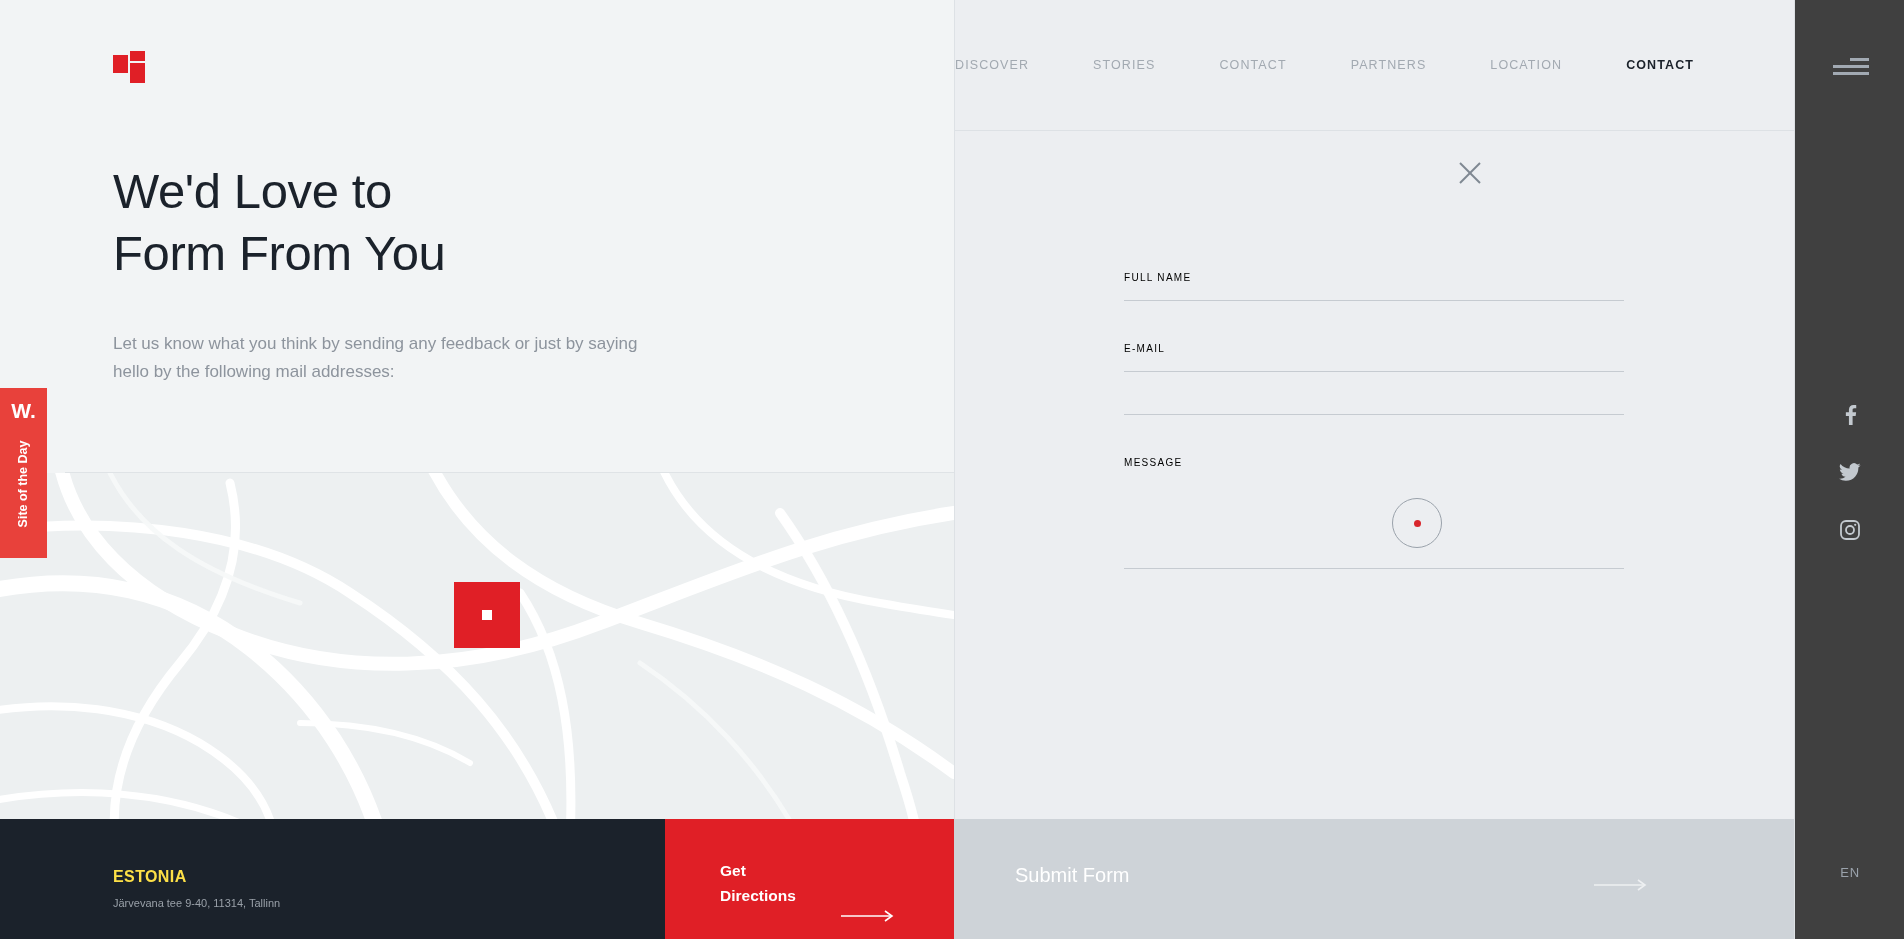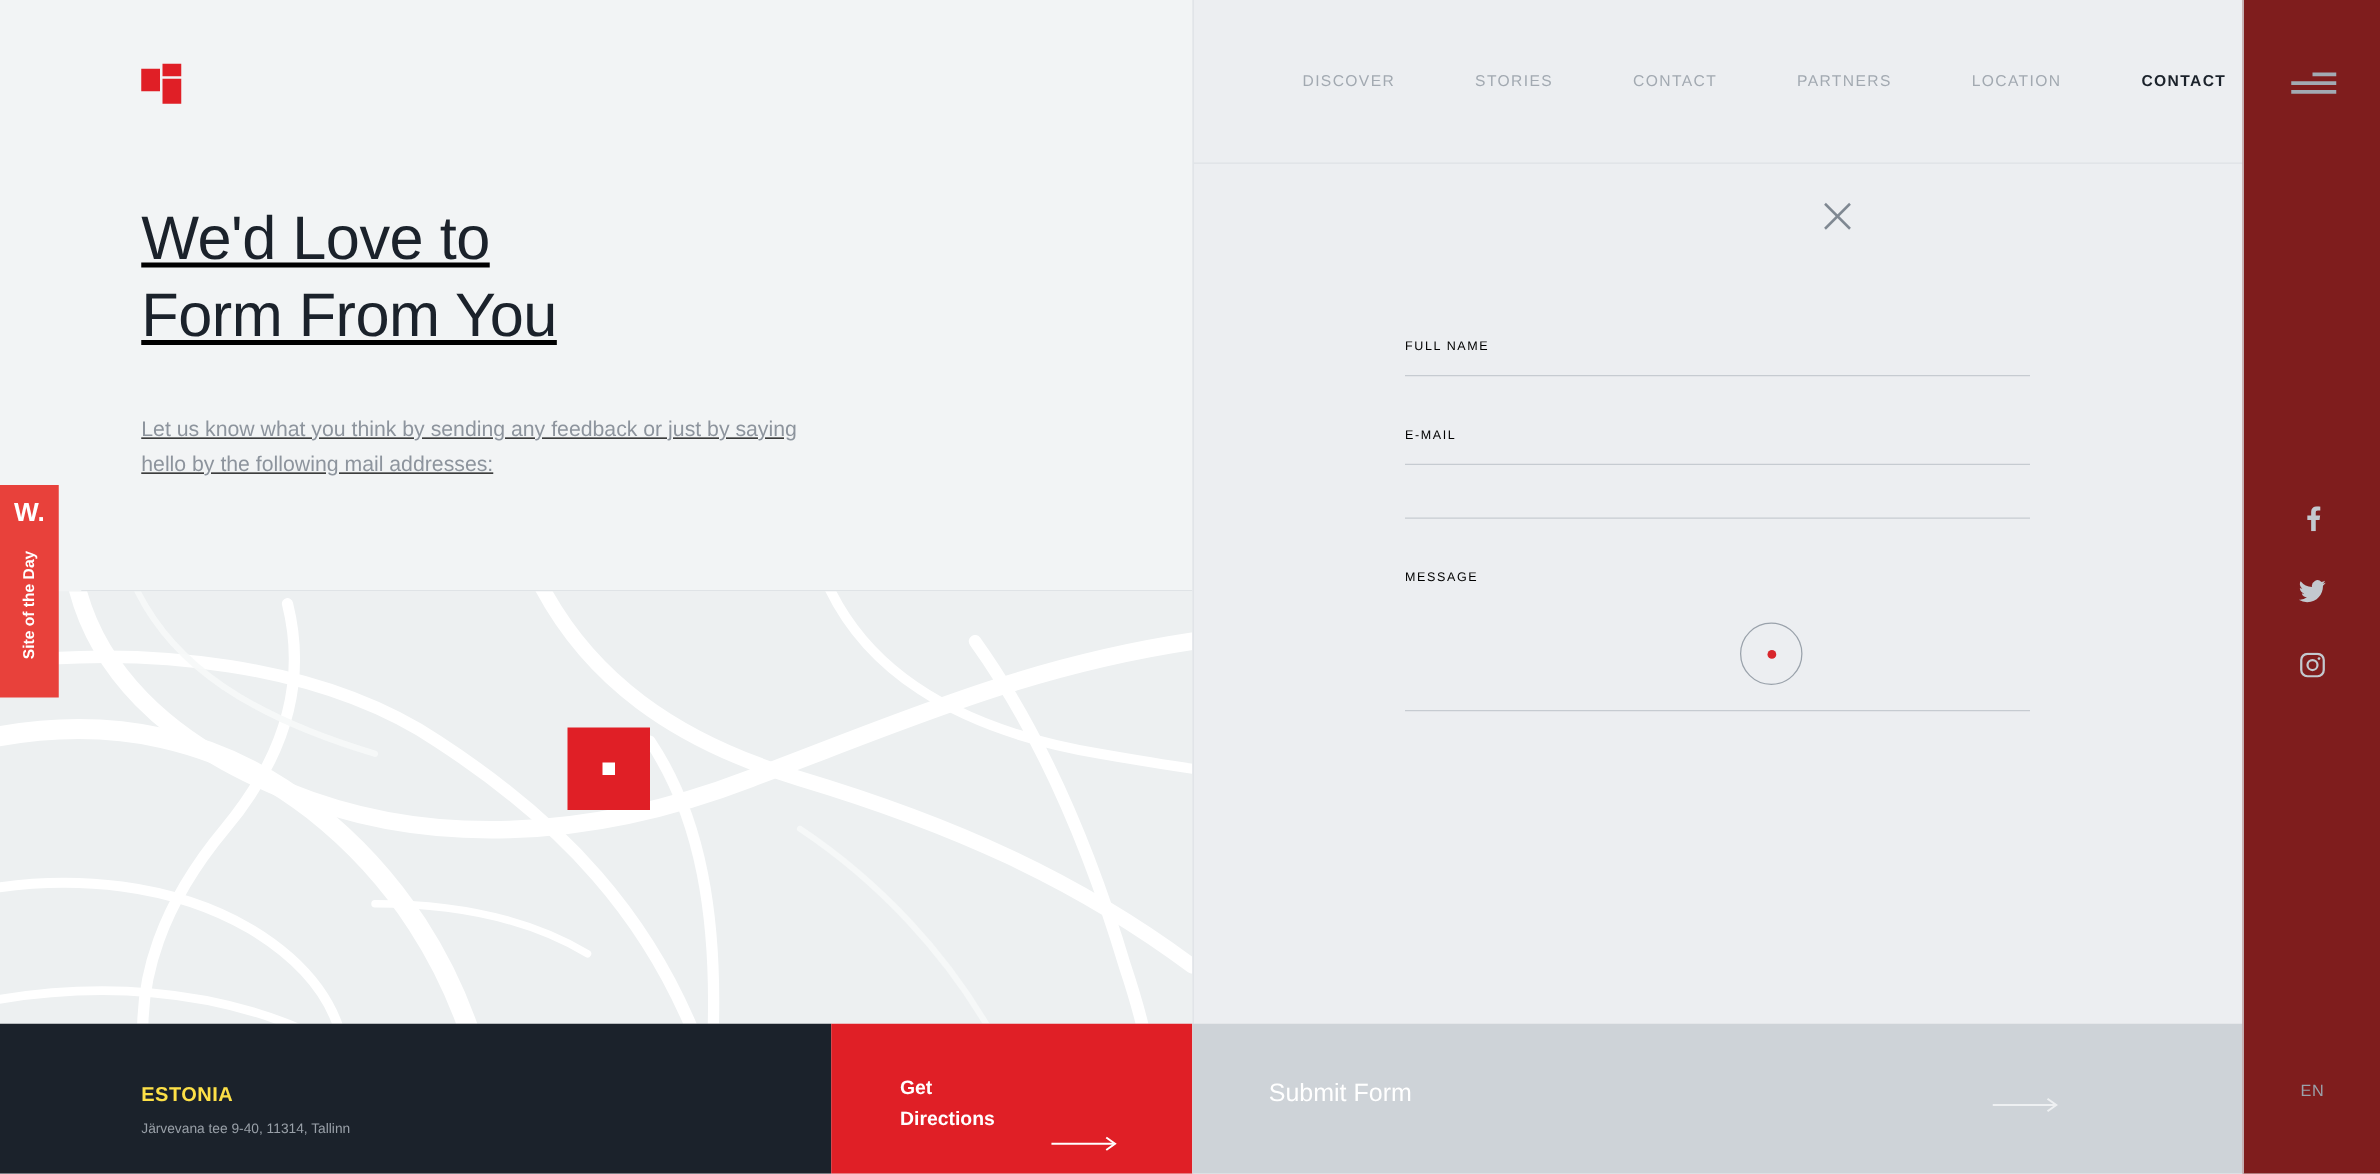--- a/index.html
+++ b/index.html
@@ -23,21 +23,20 @@
     width: 36px; height: 32px;
   }
   .logo .blk { position: absolute; background: #e01f26; }
   .logo .b1 { left: 0;    top: 4px;  width: 15px; height: 18px; }
   .logo .b2 { left: 17px; top: 0;    width: 15px; height: 10px; }
   .logo .b3 { left: 17px; top: 12px; width: 15px; height: 20px; }
 
   .hero {
     position: absolute; left: 113px; top: 160px;
     width: 700px;
-    text-decoration: underline;
   }
   .hero h1 {
     font-size: 49px; line-height: 62px; font-weight: 400;
     color: #1b222b; letter-spacing: -0.4px;
   }
   .hero p {
     margin-top: 46px;
     font-size: 17px; line-height: 28px;
     color: #8d949d; max-width: 540px; font-weight: 400;
   }
@@ -118,21 +117,21 @@
     position: absolute; left: 954px; top: 0;
     width: 840px; height: 939px;
     background: #eceef1;
     border-left: 1px solid #dde1e5;
   }
   .topnav {
     position: absolute; left: 0; top: 0;
     width: 839px; height: 130px;
     display: flex; align-items: center;
   }
-  .topnav ul { list-style: none; display: flex; gap: 0; margin-left: 87px; }
+  .topnav ul { list-style: none; display: flex; gap: 0; }
   .topnav li {
     font-size: 12.5px; letter-spacing: 1.1px; color: #a2a9b1;
     margin-right: 64px; cursor: pointer; font-weight: 400;
   }
   .topnav li.active { color: #1b222b; font-weight: 700; }
   .nav-divider {
     position: absolute; left: 0; top: 130px;
     width: 839px; height: 1px; background: #dde1e5;
   }
 
@@ -165,21 +164,21 @@
   .submit-bar .lbl {
     position: absolute; left: 61px; top: 45px;
     font-size: 20px; color: #fff;
   }
   .submit-bar .arr { position: absolute; left: 640px; top: 58px; }
 
   
   .rail {
     position: absolute; left: 1794px; top: 0;
     width: 110px; height: 939px;
-    background: #7f1d1d;
+    background: #404040;
     border-left: 1px solid #dde1e5;
   }
   .hamburger {
     position: absolute; left: 38px; top: 58px;
     width: 36px; height: 16px; cursor: pointer;
   }
   .hamburger span {
     position: absolute; right: 0; height: 3px; background: #a2aab3; display: block;
   }
   .hamburger span:nth-child(1) { top: 0;  width: 19px; }

